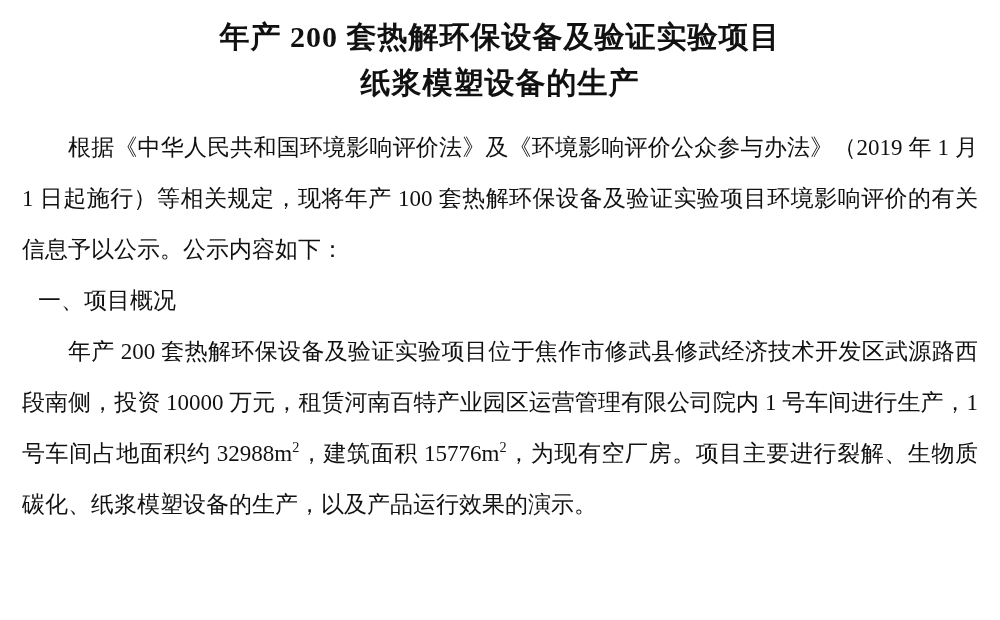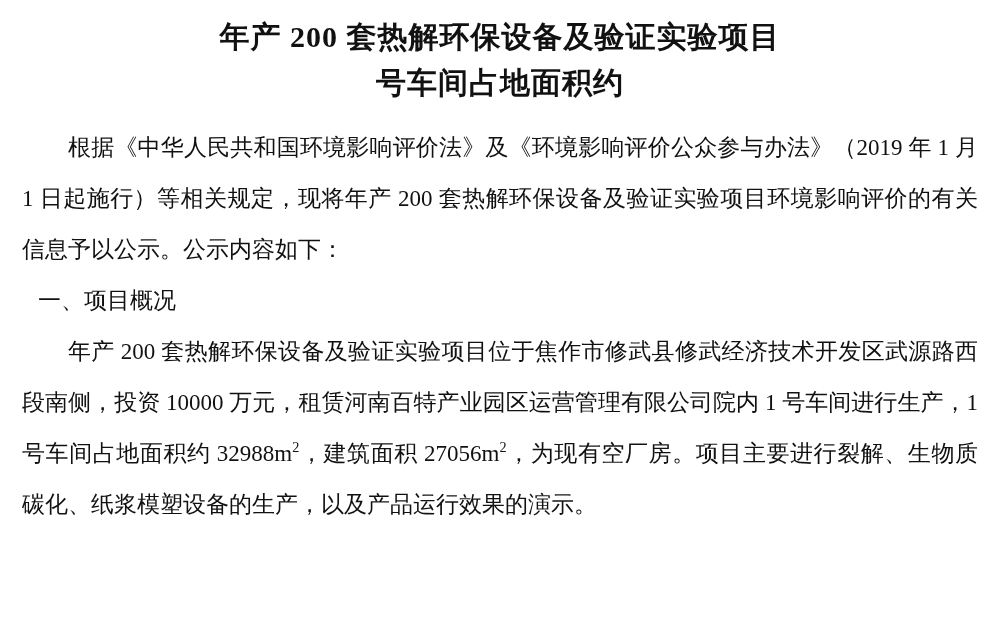--- a/index.html
+++ b/index.html
@@ -56,26 +56,26 @@
     line-height: 0;
   }
 </style>
 </head>
 <body>
 
 <div class="page">
 
   <div class="title-block">
     <div class="title-line">年产 200 套热解环保设备及验证实验项目</div>
-    <div class="title-line">号车间占地面积约</div>
+    <div class="title-line">纸浆模塑设备的生产</div>
   </div>
 
   <div class="body-block">
 
-    <p class="para indent">根据《中华人民共和国环境影响评价法》及《环境影响评价公众参与办法》（2019 年 1 月 1 日起施行）等相关规定，现将年产 200 套热解环保设备及验证实验项目环境影响评价的有关信息予以公示。公示内容如下：</p>
+    <p class="para indent">根据《中华人民共和国环境影响评价法》及《环境影响评价公众参与办法》（2019 年 1 月 1 日起施行）等相关规定，现将年产 100 套热解环保设备及验证实验项目环境影响评价的有关信息予以公示。公示内容如下：</p>
 
     <p class="para heading">一、项目概况</p>
 
-    <p class="para indent"><span>年产 200 套热解环保设备及验证实验项目位于焦作市修武县修武经济技术开发区武源路西段南侧，投资 10000 万元，租赁河南百特产业园区运营管理有限公司院内 1 号车间进行生产，1 号车间占地面积约 32988m</span><span class="sup">2</span><span>，建筑面积 27056m</span><span class="sup">2</span><span>，为现有空厂房。项目主要进行裂解、生物质碳化、纸浆模塑设备的生产，以及产品运行效果的演示。</span></p>
+    <p class="para indent"><span>年产 200 套热解环保设备及验证实验项目位于焦作市修武县修武经济技术开发区武源路西段南侧，投资 10000 万元，租赁河南百特产业园区运营管理有限公司院内 1 号车间进行生产，1 号车间占地面积约 32988m</span><span class="sup">2</span><span>，建筑面积 15776m</span><span class="sup">2</span><span>，为现有空厂房。项目主要进行裂解、生物质碳化、纸浆模塑设备的生产，以及产品运行效果的演示。</span></p>
 
   </div>
 
 </div>
 
 </body></html>

